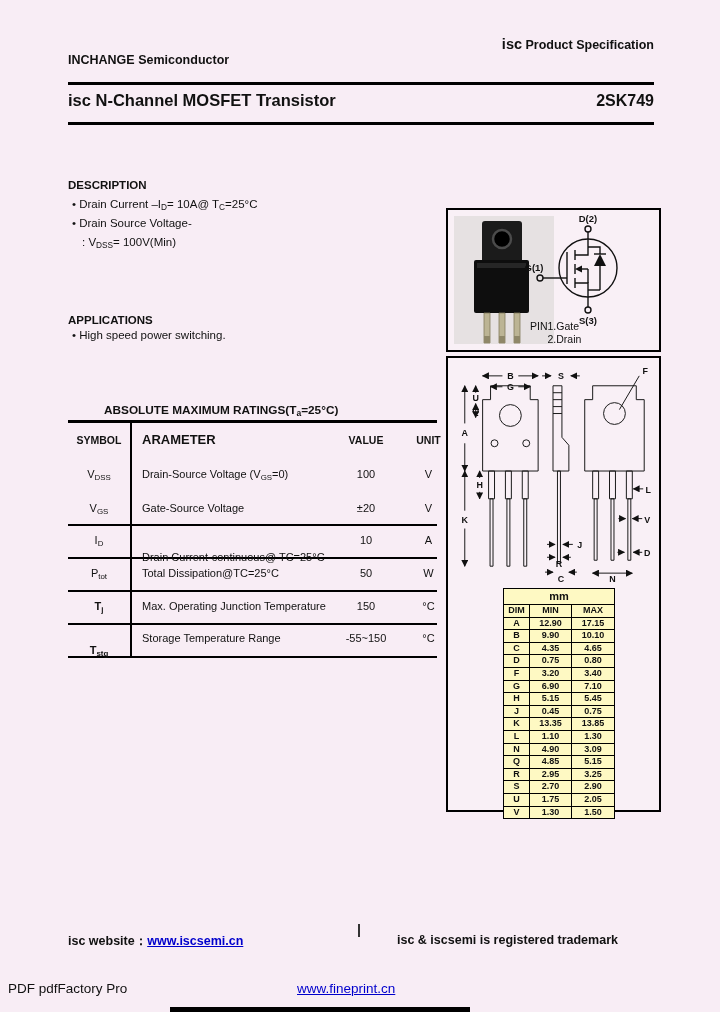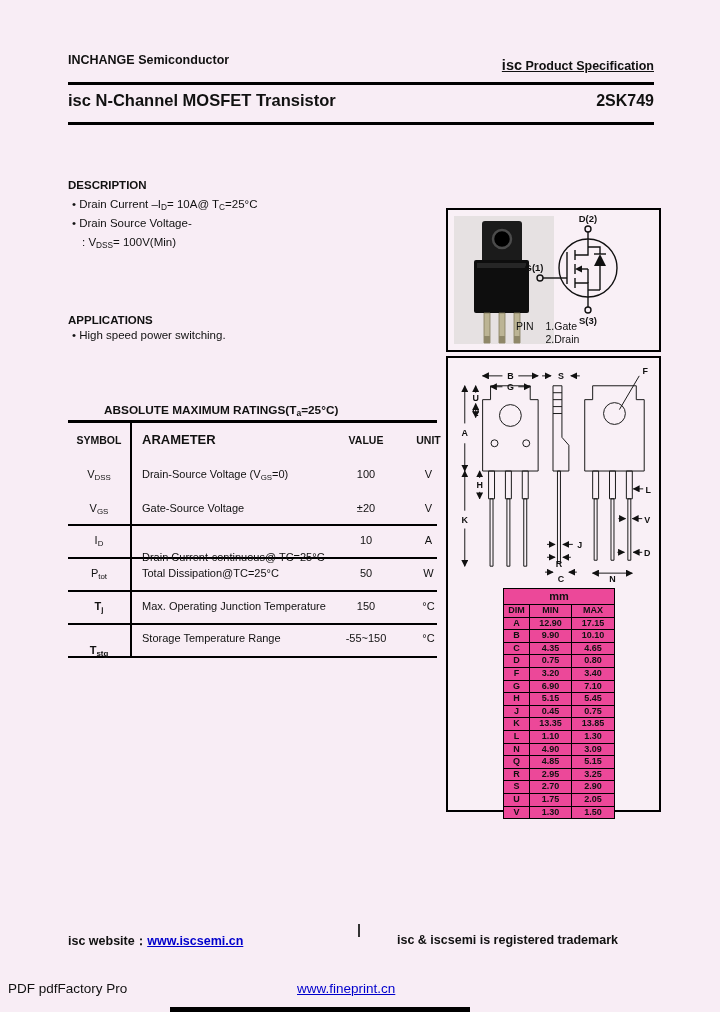--- a/index.html
+++ b/index.html
@@ -16,38 +16,38 @@
   .amr .vline{position:absolute;left:62px;top:0;bottom:0;width:2px;background:#000;}
   .amr .hline{position:absolute;left:0;right:0;height:2px;background:#000;}
   .amr .cell{position:absolute;font-size:11px;}
   .c-sym{left:0;width:62px;text-align:center;}
   .c-par{left:74px;width:192px;}
   .c-val{left:270px;width:56px;text-align:center;}
   .c-un{left:337px;width:47px;text-align:center;}
   
   .pkgbox{position:absolute;left:446px;width:211px;border:2px solid #000;background:#f9f0f6;}
   
-  table.dims{border-collapse:collapse;font-size:9px;font-weight:bold;background:#ec4899;}
+  table.dims{border-collapse:collapse;font-size:9px;font-weight:bold;background:#fef9c3;}
   table.dims td,table.dims th{border:1px solid #000;padding:0;text-align:center;
         height:11.6px;line-height:11.6px;}
   table.dims th.mm{font-size:11px;height:15px;line-height:15px;}
   table.dims .cdim{width:25px;}
   table.dims .cmin{width:41px;}
   table.dims .cmax{width:42px;}
   svg text{font-family:"Liberation Sans",sans-serif;font-size:9px;font-weight:bold;fill:#111;}
   svg .lbl{font-size:9.5px;}
   svg line,svg path,svg polyline,svg circle,svg rect{vector-effect:non-scaling-stroke;}
 </style>
 </head>
 <body>
 
 <div class="page">
 
   <div class="abs b" style="left:68px;top:53px;font-size:12.5px;">INCHANGE Semiconductor</div>
-  <div class="abs" style="right:66px;top:57px;font-size:12.5px;text-align:center;text-decoration:underline;">
+  <div class="abs" style="right:66px;top:36px;font-size:12.5px;text-align:center;">
     <span class="b" style="font-size:14.5px;">isc</span><span class="b"> Product Specification</span>
   </div>
   <div class="rule" style="left:68px;top:82px;width:586px;height:3px;"></div>
 
   <div class="abs b" style="left:68px;top:91px;font-size:16.5px;">isc N-Channel MOSFET Transistor</div>
   <div class="abs b" style="right:66px;top:92px;font-size:16px;">2SK749</div>
   <div class="rule" style="left:68px;top:122px;width:586px;height:3px;"></div>
 
   <div class="abs b" style="left:68px;top:179px;font-size:11.5px;">DESCRIPTION</div>
   <div class="abs" style="left:72px;top:198px;font-size:11.5px;"><span>• Drain Current –I</span><sub>D</sub><span>= 10A@ T</span><sub>C</sub><span>=25°C</span></div>
@@ -141,21 +141,21 @@
         <line x1="74" y1="42" x2="86" y2="42"></line>
         <line x1="80" y1="54" x2="80" y2="78"></line>
         <line x1="80" y1="78" x2="68" y2="78"></line>
       </g>
       <polygon points="55,57 62,53.5 62,60.5" fill="#111"></polygon>
       <polygon points="80,42 74,54 86,54" fill="#111"></polygon>
       <text x="68" y="10" text-anchor="middle" class="lbl">D(2)</text>
       <text x="14" y="59" text-anchor="middle" class="lbl">G(1)</text>
       <text x="68" y="112" text-anchor="middle" class="lbl">S(3)</text>
     </svg>
-    <div class="abs" style="left:68px;top:110px;display:flex;gap:12px;font-size:10.5px;">
+    <div class="abs" style="left:82px;top:110px;display:flex;font-size:10.5px;">
       <span>PIN</span>
       <span style="display:flex;flex-direction:column;line-height:13px;justify-content:space-between;">
         <span>1.Gate</span>
         <span>2.Drain</span>
       </span>
     </div>
   </div>
 
   <div class="pkgbox" style="top:356px;height:452px;">
     <svg class="abs" style="left:4px;top:2px;" width="203" height="228" viewBox="0 0 203 230">

